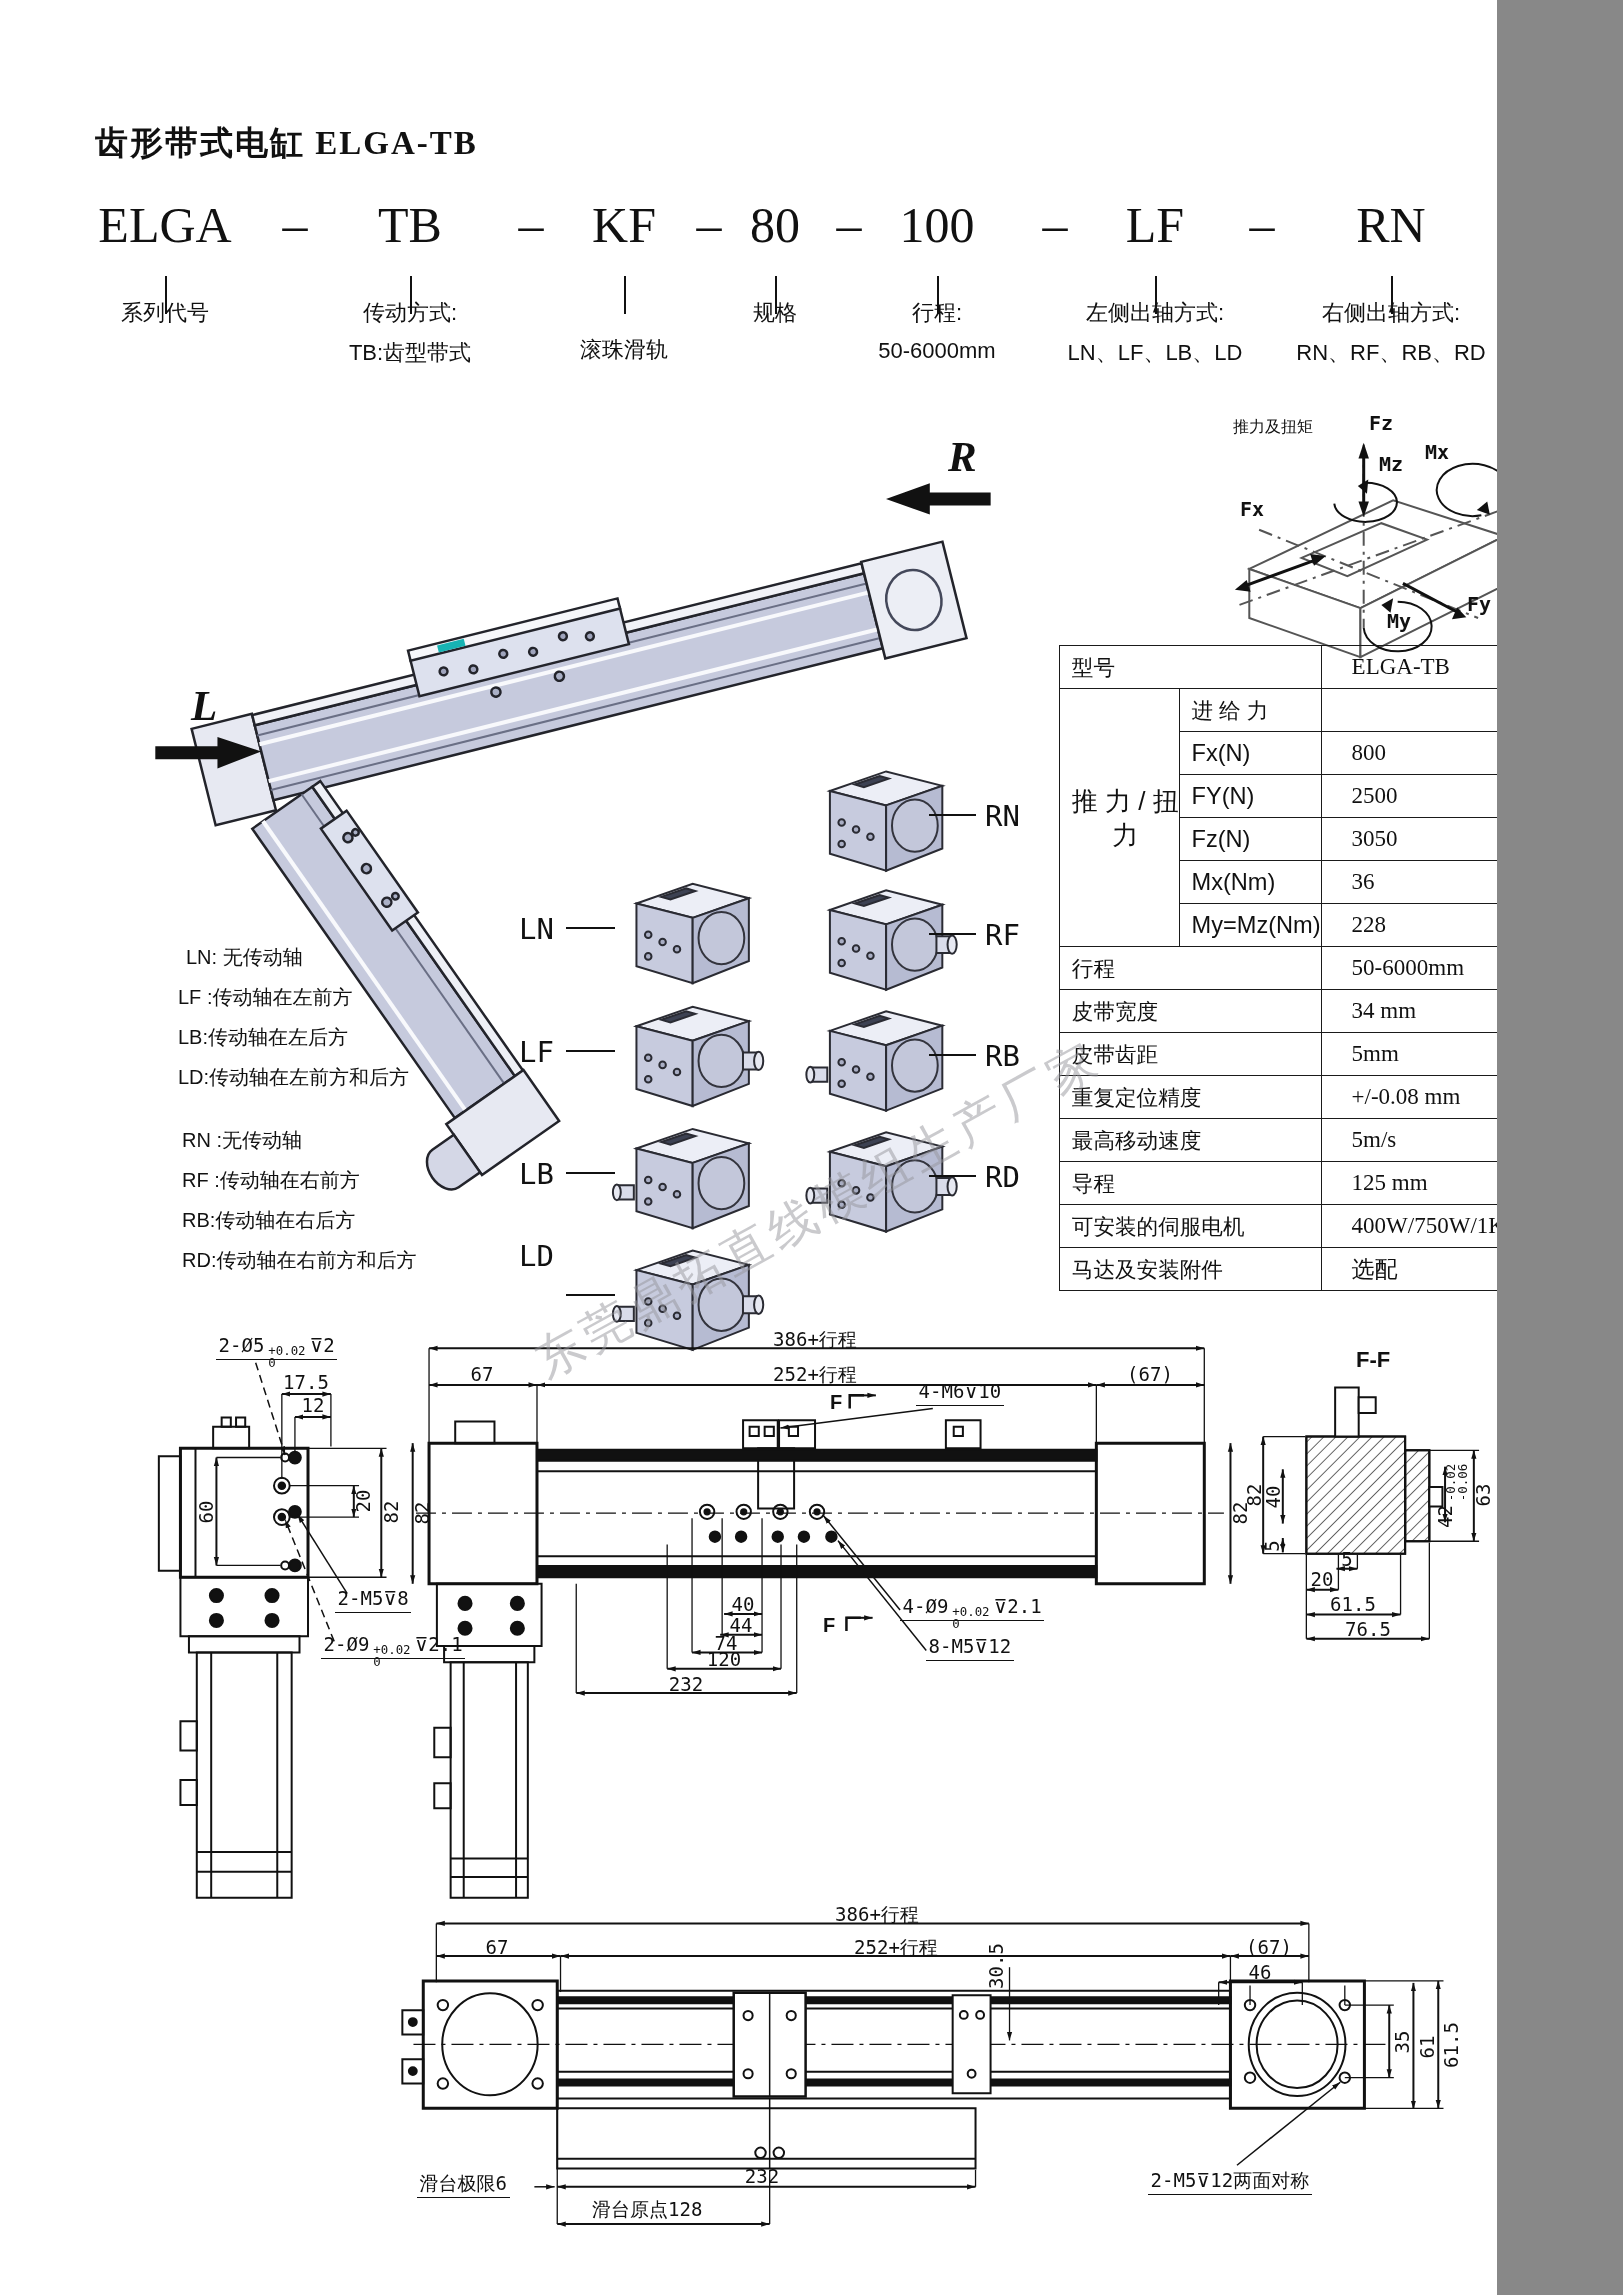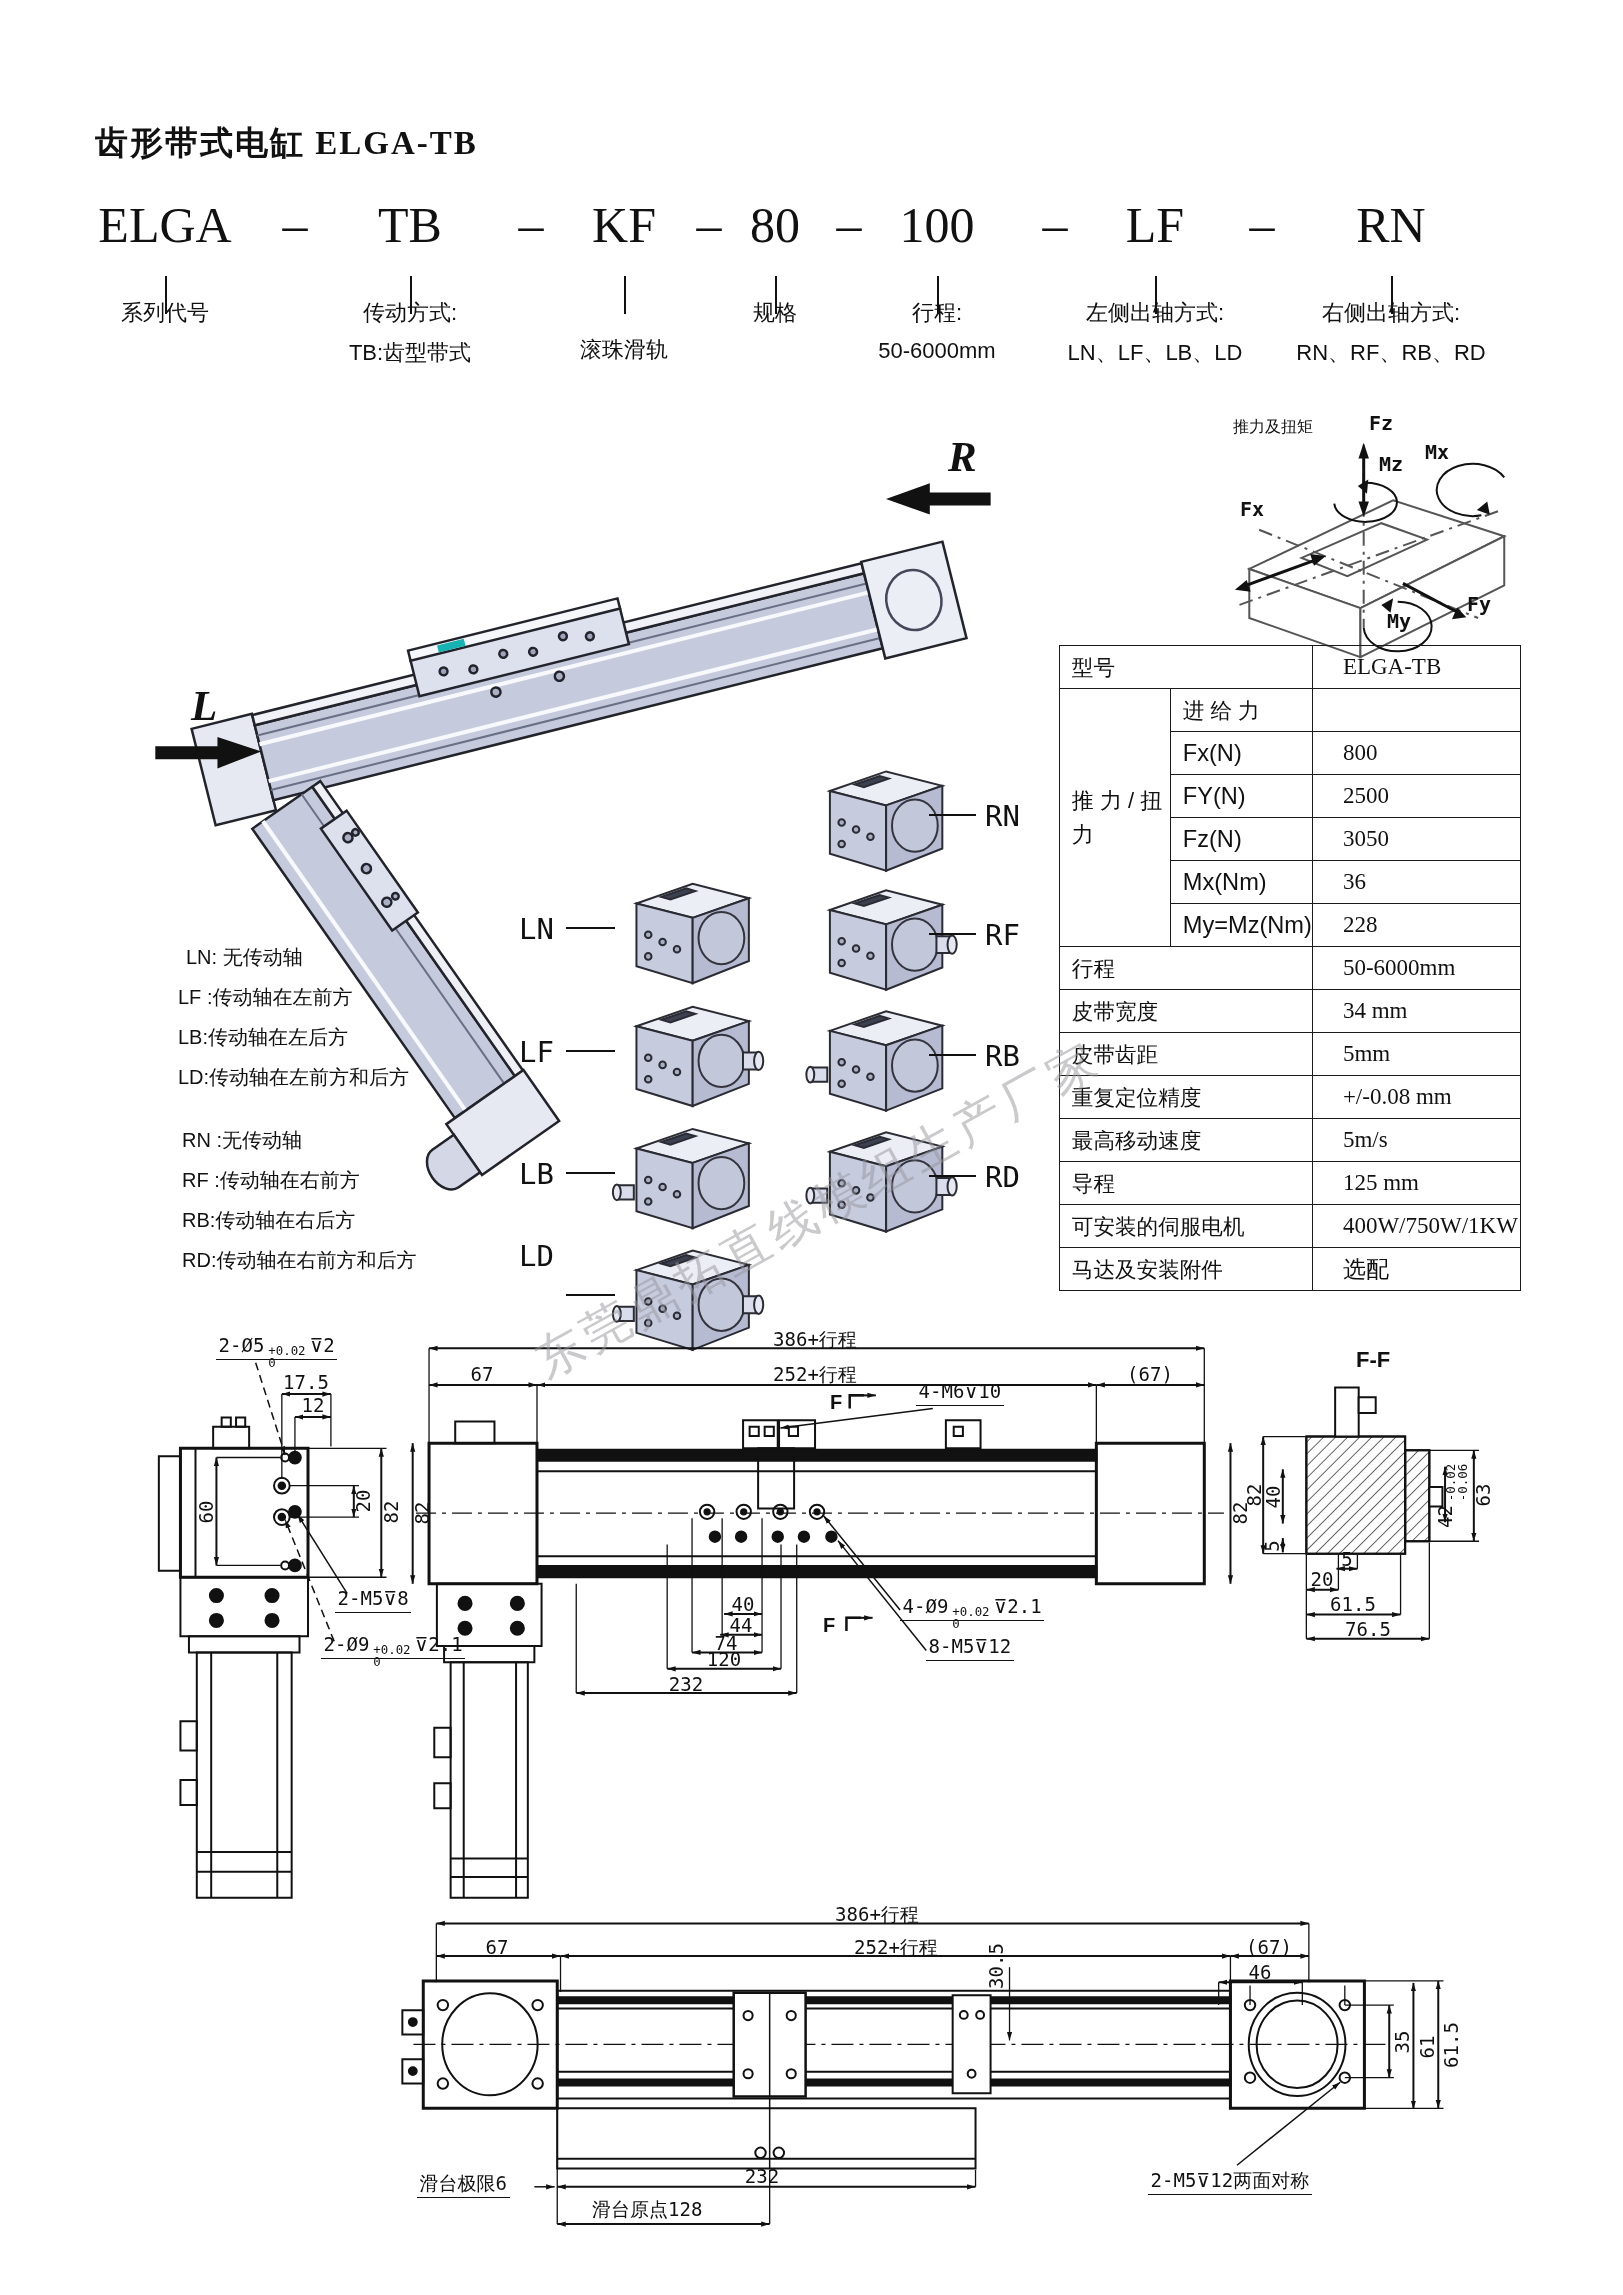--- a/index.html
+++ b/index.html
@@ -1,16 +1,16 @@
 <!DOCTYPE html>
 <html style="font-size:10.5px"><head>
 <meta charset="utf-8">
 <style>
   html,body{margin:0;padding:0;background:#888;}
-  #page{position:relative;width:1623px;height:2295px;background:#ffffff;overflow:hidden;
+  #page{position:relative;width:1497px;height:2295px;background:#ffffff;overflow:hidden;
         font-family:"Liberation Sans",sans-serif;color:#111;}
   .abs{position:absolute;}
   
   #title{font-size:33px;font-weight:bold;letter-spacing:2px;font-family:"Liberation Serif",serif;}
   .seg{position:absolute;top:196px;font-family:"Liberation Serif",serif;font-size:50px;transform:translateX(-50%);white-space:nowrap;}
   .tick{position:absolute;top:276px;width:2px;height:38px;background:#111;}
   .mlbl{position:absolute;font-size:22px;transform:translateX(-50%);white-space:nowrap;}
   
   .dim{position:absolute;font-family:"DejaVu Sans Mono","Liberation Sans",monospace;font-size:19px;line-height:1;white-space:nowrap;color:#111;}
   .hd{transform:translateX(-50%);}
@@ -20,21 +20,21 @@
   .flag{font-size:20px;font-weight:bold;font-family:Liberation Sans, sans-serif;}
   
   .opt{position:absolute;font-size:20px;line-height:40px;white-space:nowrap;}
   .tag{position:absolute;font-size:29px;font-family:"DejaVu Sans Mono","Liberation Sans",monospace;}
   .dash{position:absolute;height:2px;background:#111;}
   
   #spec{position:absolute;left:1059px;top:645px;border-collapse:collapse;table-layout:fixed;}
   #spec td{border:1.3px solid #1a1a1a;height:42px;font-size:21.6px;padding:0 0 0 11.8px;vertical-align:middle;white-space:nowrap;overflow:hidden;}
   #spec td.val{font-family:"Liberation Serif",serif;font-size:23px;padding-left:30px;}
   #spec td.sub{font-family:Liberation Sans, sans-serif;font-size:23.6px;}
-  #spec td.grp{font-size:22px;line-height:34px;}
+  #spec td.grp{font-size:26px;line-height:34px;text-align:center;}
   #wm{position:absolute;left:432px;top:1178px;width:772px;text-align:center;font-size:48px;letter-spacing:5.2px;
       color:rgba(150,150,156,0.5);transform:rotate(-29deg);z-index:6;pointer-events:none;white-space:nowrap;}
   .iso-lbl{position:absolute;font-family:"Liberation Serif",serif;font-style:italic;font-size:43px;font-weight:bold;}
   .ax{position:absolute;font-family:"DejaVu Sans Mono",monospace;font-size:20px;font-weight:bold;}
   svg{position:absolute;overflow:visible;}
   line,path,rect,polygon,polyline,circle,ellipse{vector-effect:non-scaling-stroke;}
 </style>
 </head>
 <body>
 

